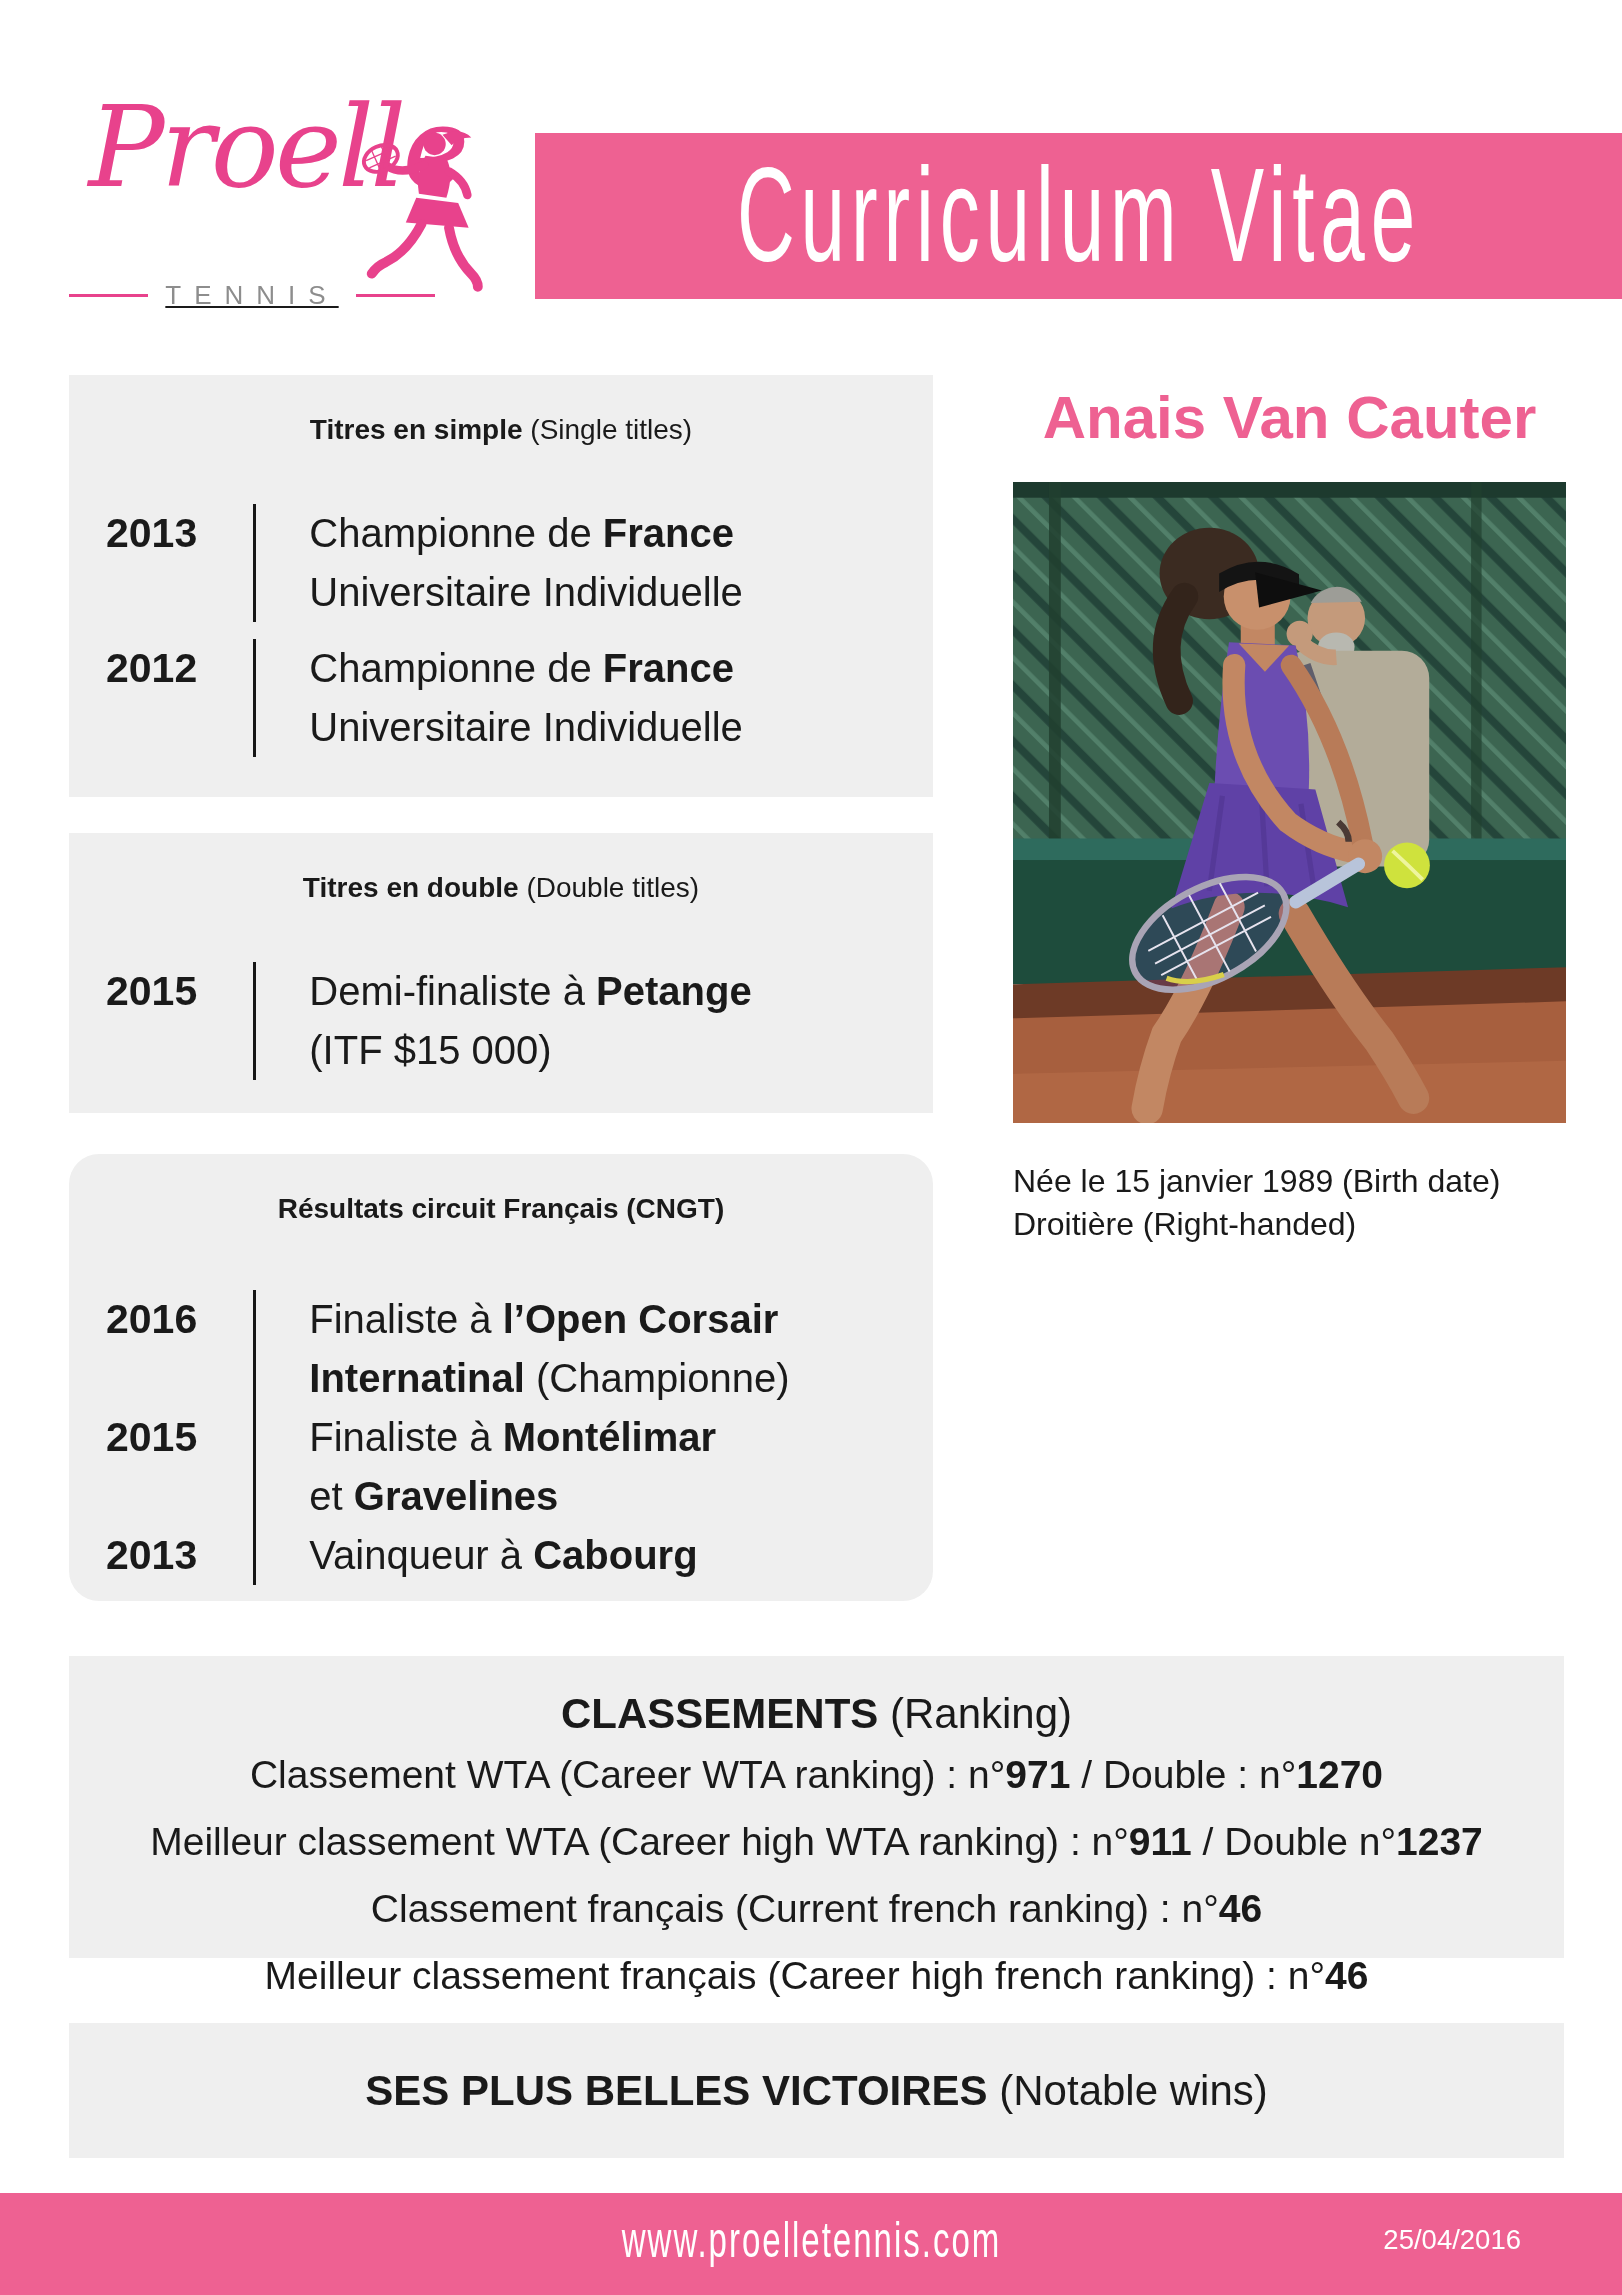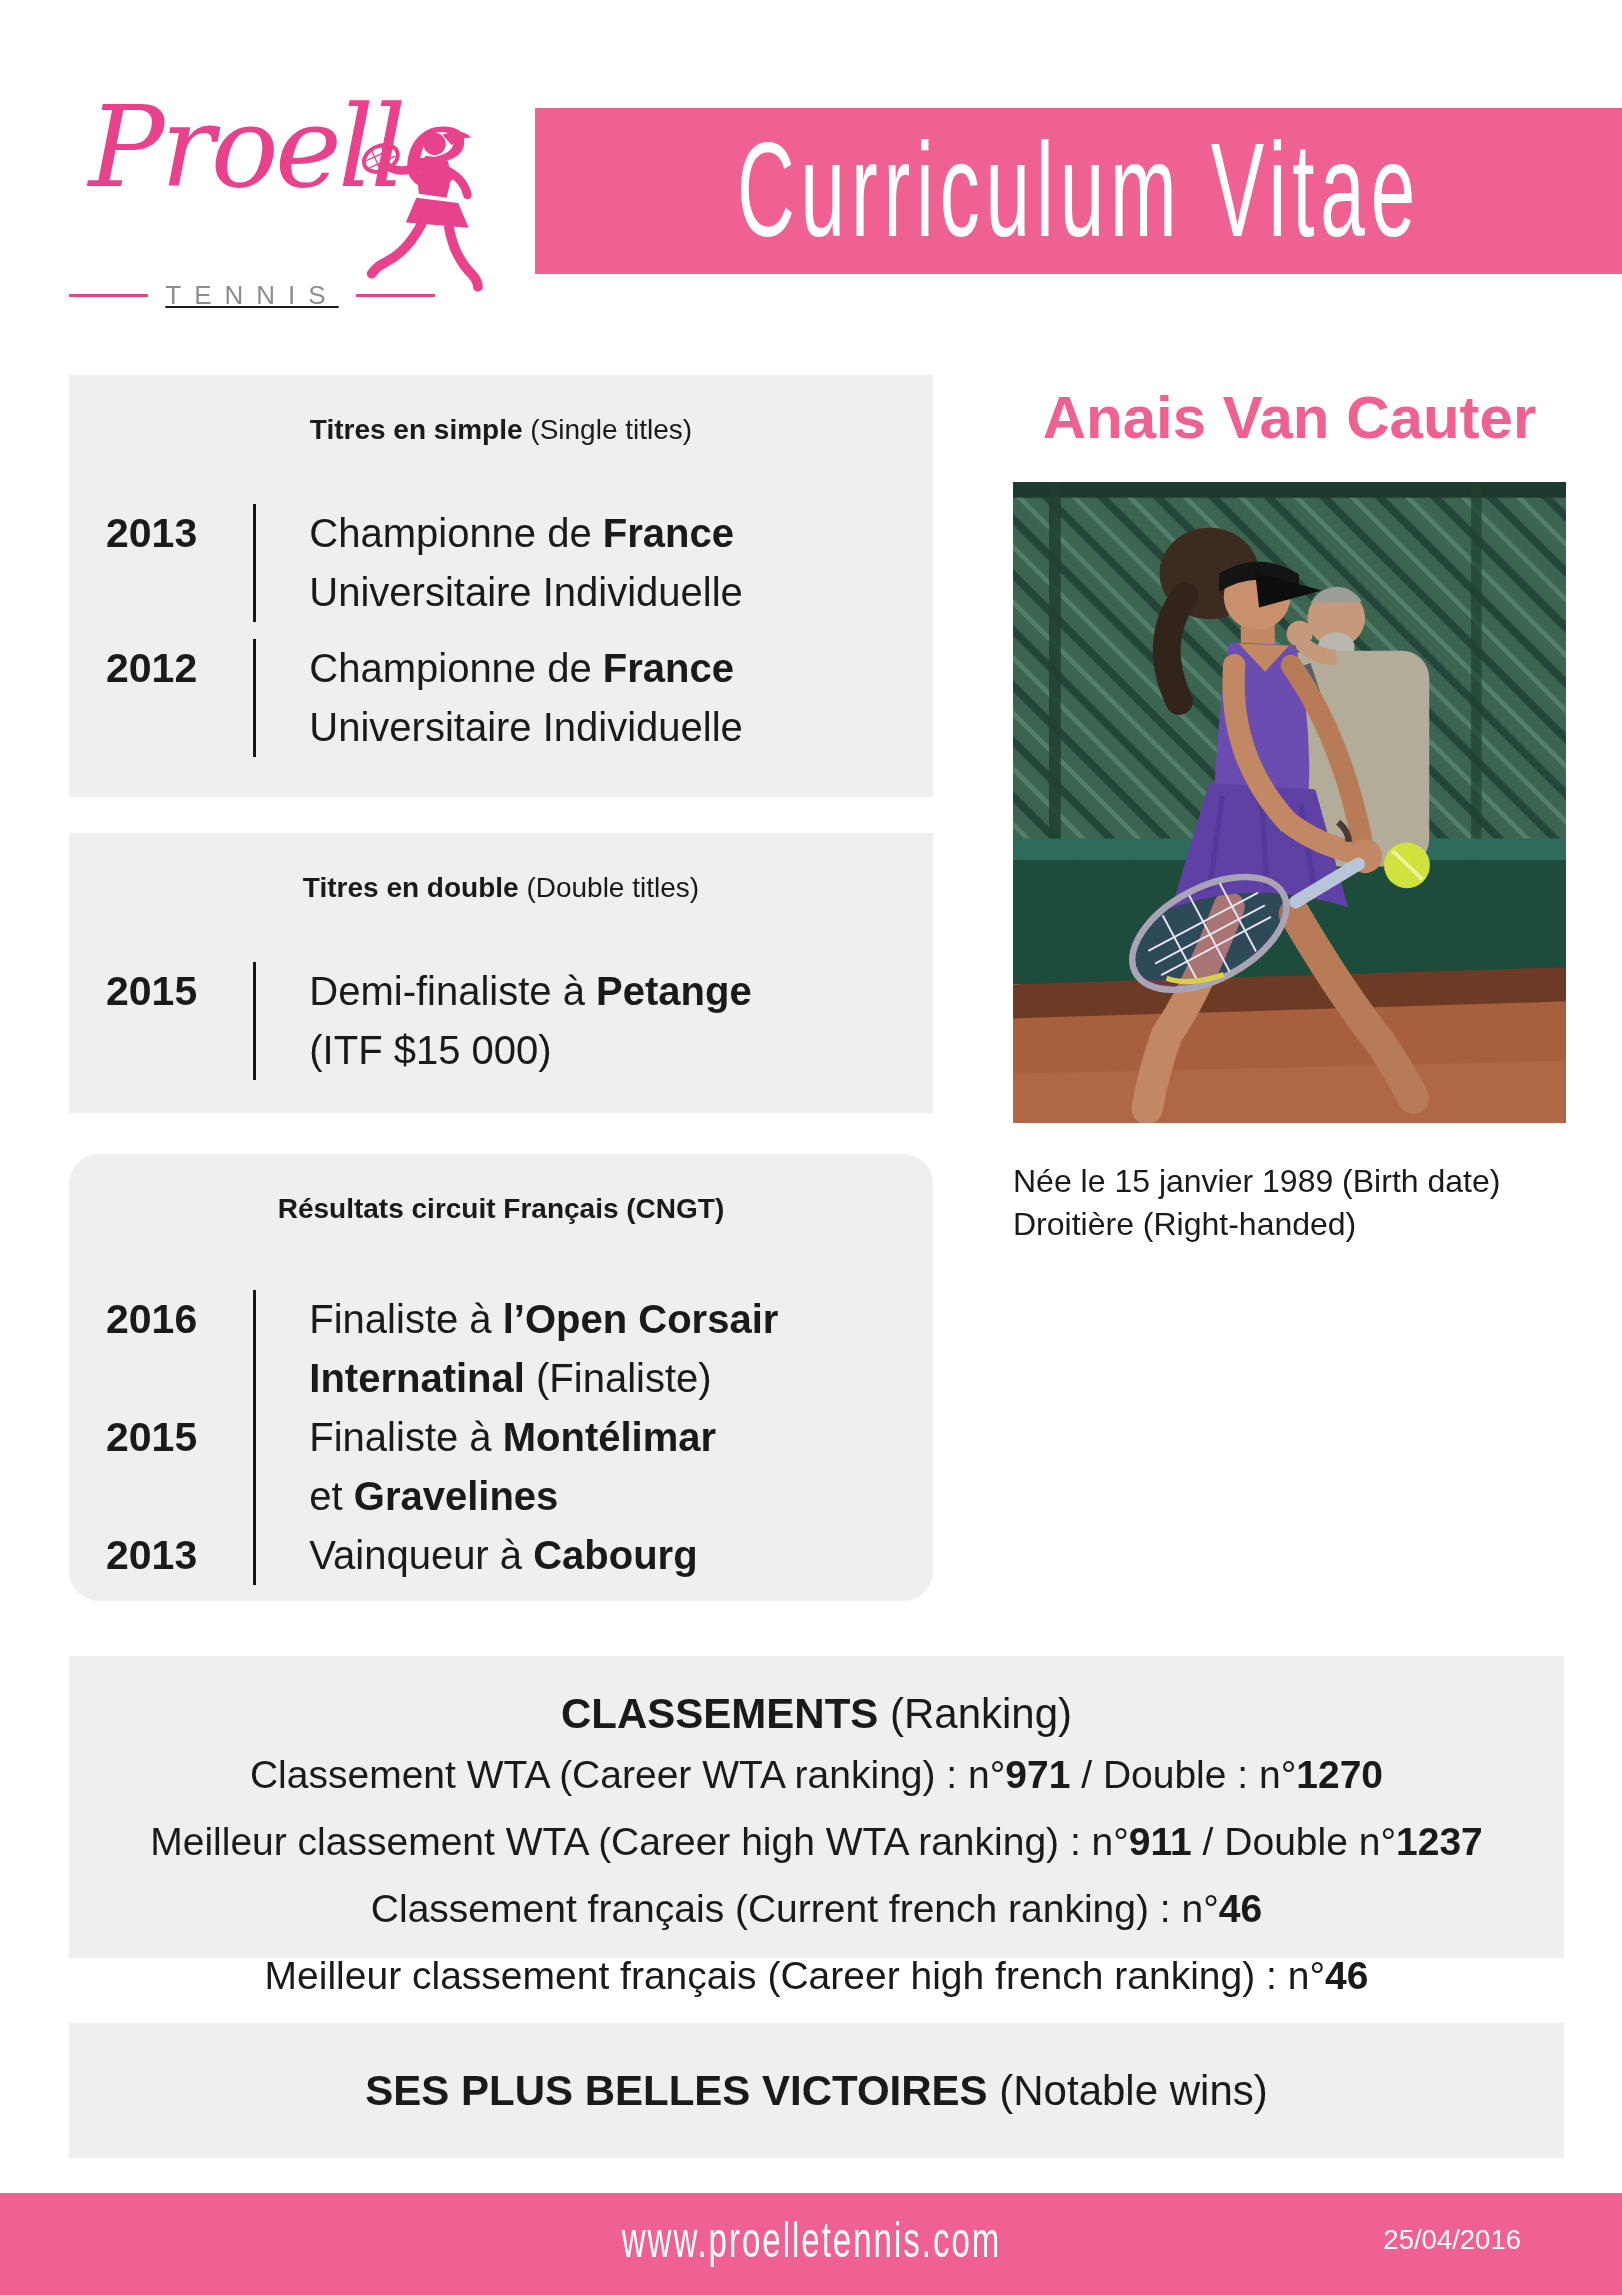--- a/index.html
+++ b/index.html
@@ -18,21 +18,21 @@
     position:absolute;left:19.6px;top:6.5px;
     font-family:"DejaVu Serif","Liberation Serif",serif;font-style:italic;
     font-size:113px;line-height:1;color:var(--logoPink);letter-spacing:-3.9px;
   }
   .tennis-row{position:absolute;left:0;top:196px;width:366px;display:flex;align-items:center;gap:17px;text-decoration:underline;}
   .tennis-row .hline{flex:1;height:3.3px;background:var(--logoPink);}
   .tennis-word{font-size:26px;letter-spacing:13px;color:var(--tennisGray);font-weight:400;}
   .logo-player{position:absolute;left:287px;top:39px;width:131px;height:173px;}
 
   .banner{
-    position:absolute;left:535px;top:108px;width:1088px;height:166px;
+    position:absolute;left:535px;top:133px;width:1088px;height:166px;
     background:var(--accent);display:flex;align-items:center;justify-content:center;
   }
   .banner-text{
     color:#ffffff;font-size:80px;font-weight:100;letter-spacing:5.9px;
     transform:scaleY(1.66);transform-origin:center;white-space:nowrap;
   }
 
   
   .gray-box{position:absolute;background:var(--boxGray);}
   .box-singles{left:69px;top:375px;width:864px;height:422px;}
@@ -216,21 +216,21 @@
   </section>
 
   <section class="gray-box box-cngt">
     <h2><b>Résultats circuit Français (CNGT)</b></h2>
     <div class="entries">
       <div class="entry">
         <div class="year">2016</div>
         <div class="vline"></div>
         <div class="desc">
           <div><span>Finaliste à </span><b>l’Open Corsair</b></div>
-          <div class="auto-hide"><span></span><b>Internatinal</b><span> (Finaliste)</span></div>
+          <div class="auto-hide"><span></span><b>Internatinal</b><span> (Championne)</span></div>
         </div>
       </div>
       <div class="entry">
         <div class="year">2015</div>
         <div class="vline"></div>
         <div class="desc">
           <div><span>Finaliste à </span><b>Montélimar</b></div>
           <div class="auto-hide"><span>et </span><b>Gravelines</b><span></span></div>
         </div>
       </div>

